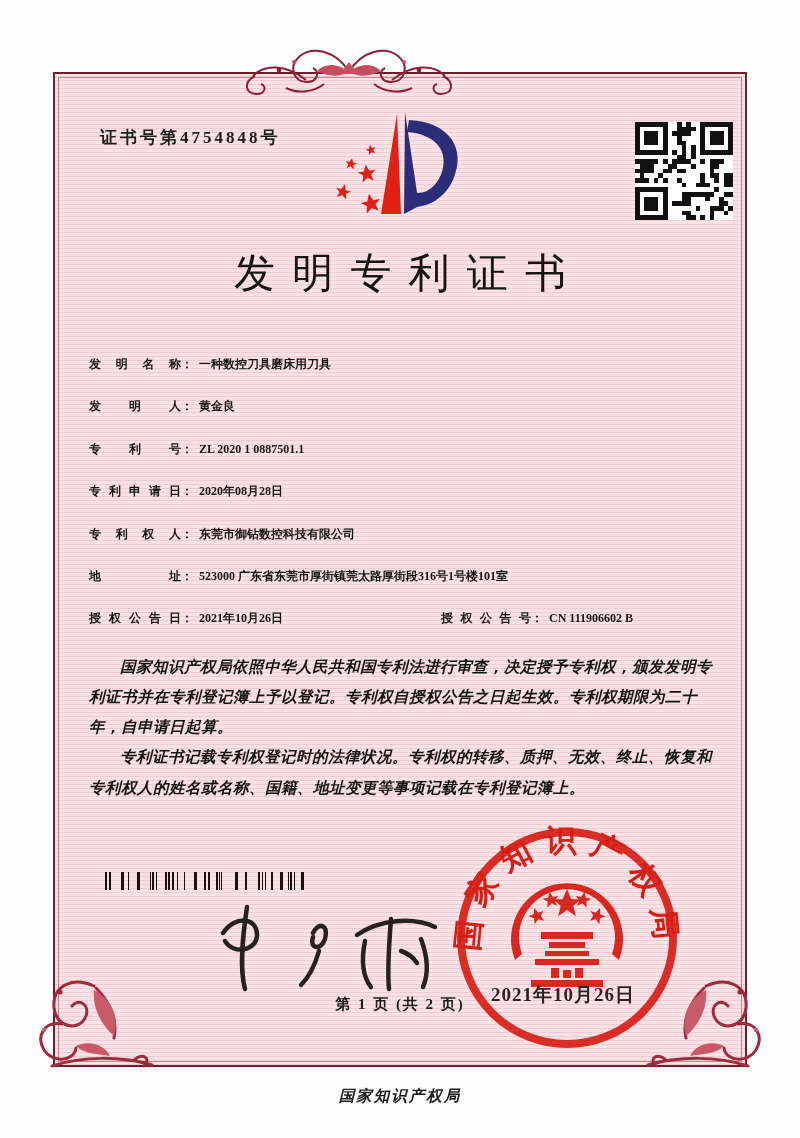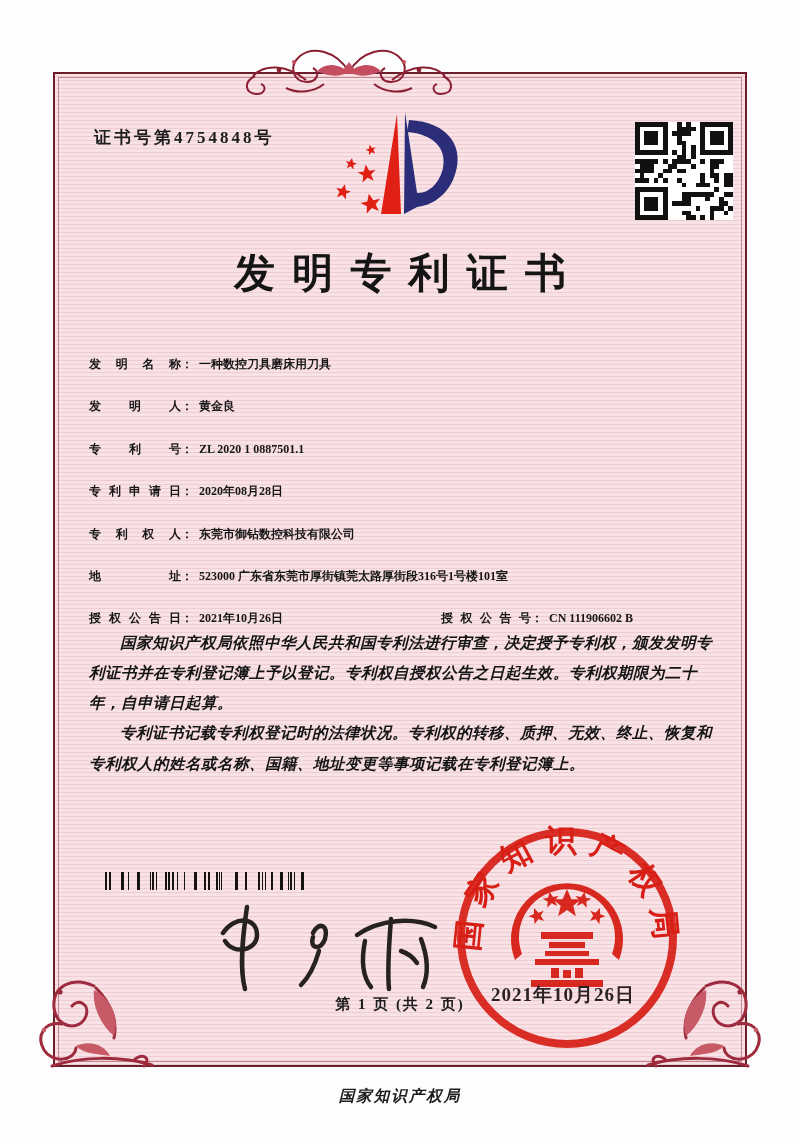--- a/index.html
+++ b/index.html
@@ -10,42 +10,42 @@
   }
   
   .certificate {
     position:absolute; left:53px; top:72px; width:694px; height:995px;
     border:2px solid #6d1e2b;
     outline:1px solid #c08691; outline-offset:-6px;
     background-color:#f8e2e6;
     background-image:repeating-linear-gradient(0deg, rgba(198,118,133,0.20) 0px, rgba(198,118,133,0.20) 1px, rgba(255,255,255,0) 1px, rgba(255,255,255,0) 4px);
   }
   .cert-no {
-    position:absolute; left:39px; top:52px;
+    position:absolute; left:45px; top:52px;
     font-size:17px; letter-spacing:3px; color:#1d1d1d; font-weight:bold;
   }
   .logo { position:absolute; left:272px; top:22px; width:152px; height:142px; }
   .qr   { position:absolute; left:578px; top:48px; width:102px; height:98px; }
   .title {
     position:absolute; top:172px; left:0; width:100%;
-    text-align:center; font-size:41px; font-weight:bold; color:#151515;
+    text-align:center; font-size:41px; font-weight:normal; color:#151515;
     letter-spacing:0.42em; text-indent:0.42em;
   }
   
   .content { position:absolute; left:34px; top:282px; width:634px; color:#161616; }
   .frow { display:flex; align-items:flex-start; margin-bottom:25px; font-size:12px; font-weight:bold; line-height:1.45; }
   .flabel { width:92px; flex:0 0 92px; text-align:justify; text-align-last:justify; }
   .fcolon { flex:0 0 18px; }
   .fvalue { flex:1 1 auto; }
   .grant-row { display:flex; margin-bottom:0; }
   .grant-left { display:flex; width:352px; flex:0 0 352px; }
   .grant-right { display:flex; flex:1 1 auto; }
   .grant-right .flabel { width:90px; flex:0 0 90px; }
   
-  .body-text { margin-top:0; }
+  .body-text { margin-top:24px; }
   .body-text p {
     font-size:15.5px; font-style:italic; font-weight:bold; color:#141414;
     line-height:1.95; text-indent:2em; letter-spacing:0.5px;
   }
   
   .barcode { position:absolute; left:50px; top:798px; width:202px; height:18px; }
   .director { position:absolute; left:36px; top:858px; font-size:17.5px; font-weight:bold; color:#1a1a1a; line-height:2.1; }
   .signature { position:absolute; left:140px; top:815px; width:260px; height:120px; }
   .seal { position:absolute; left:398px; top:750px; width:228px; height:228px; mix-blend-mode:multiply; }
   .seal-date {

